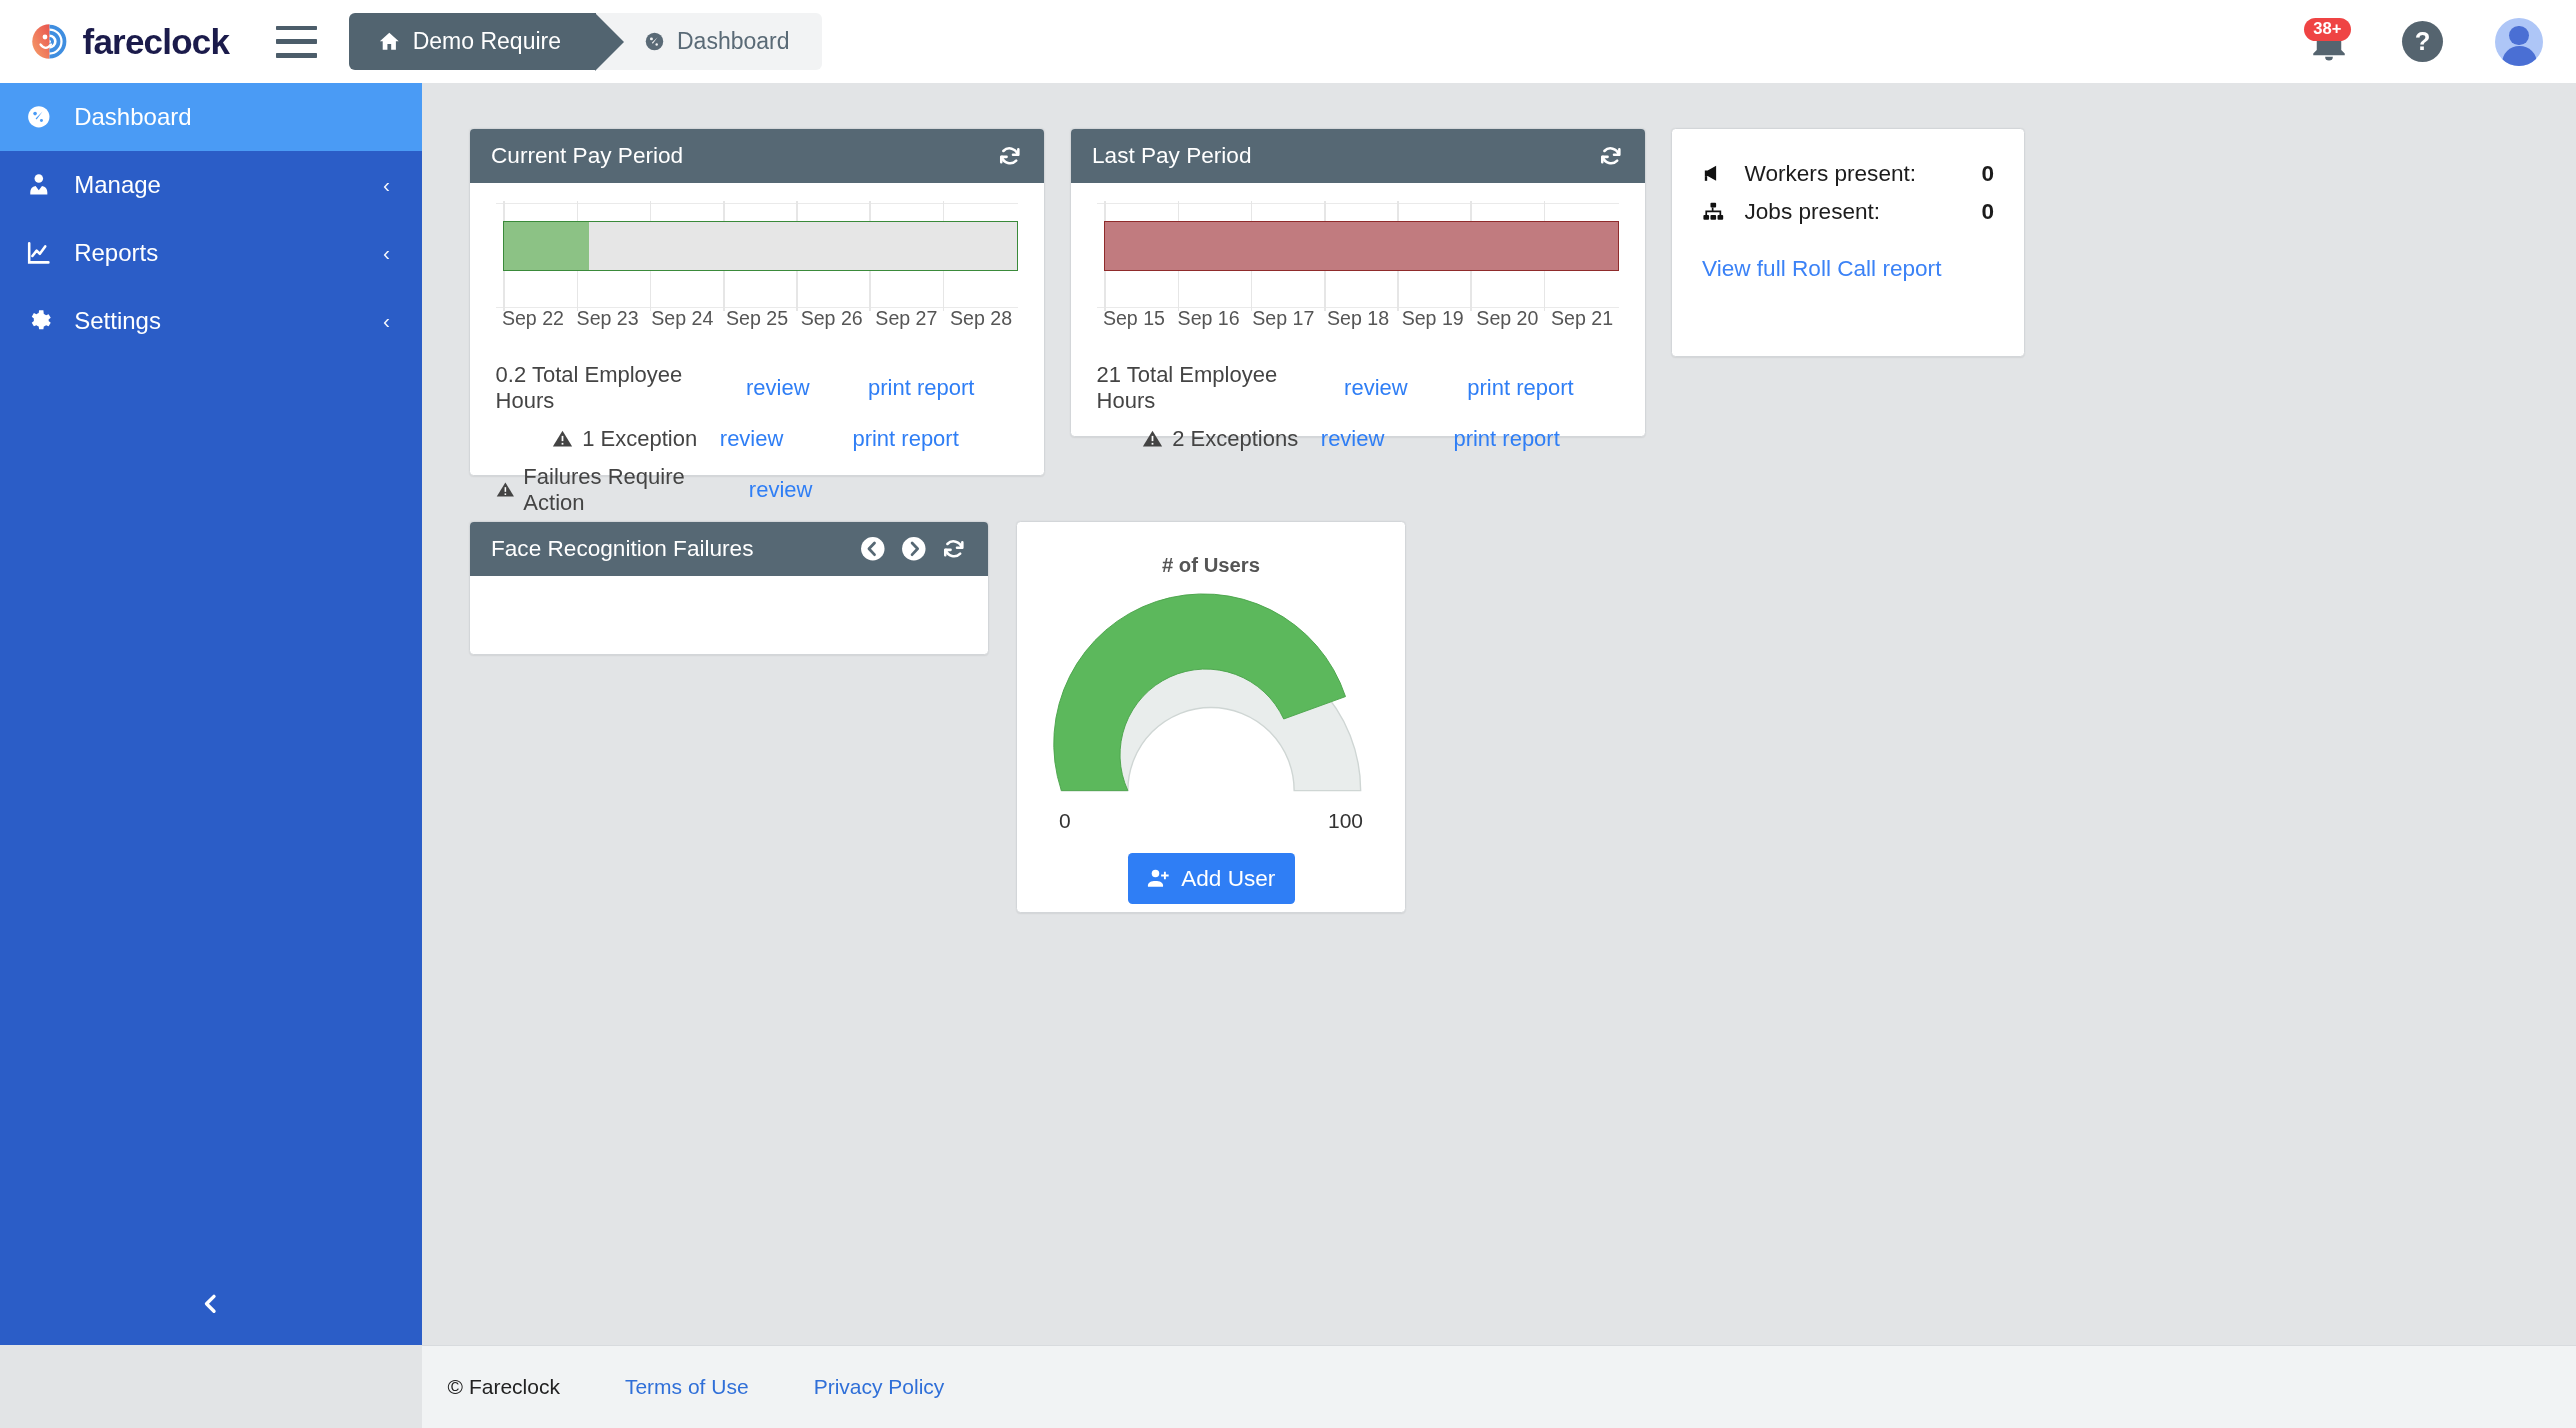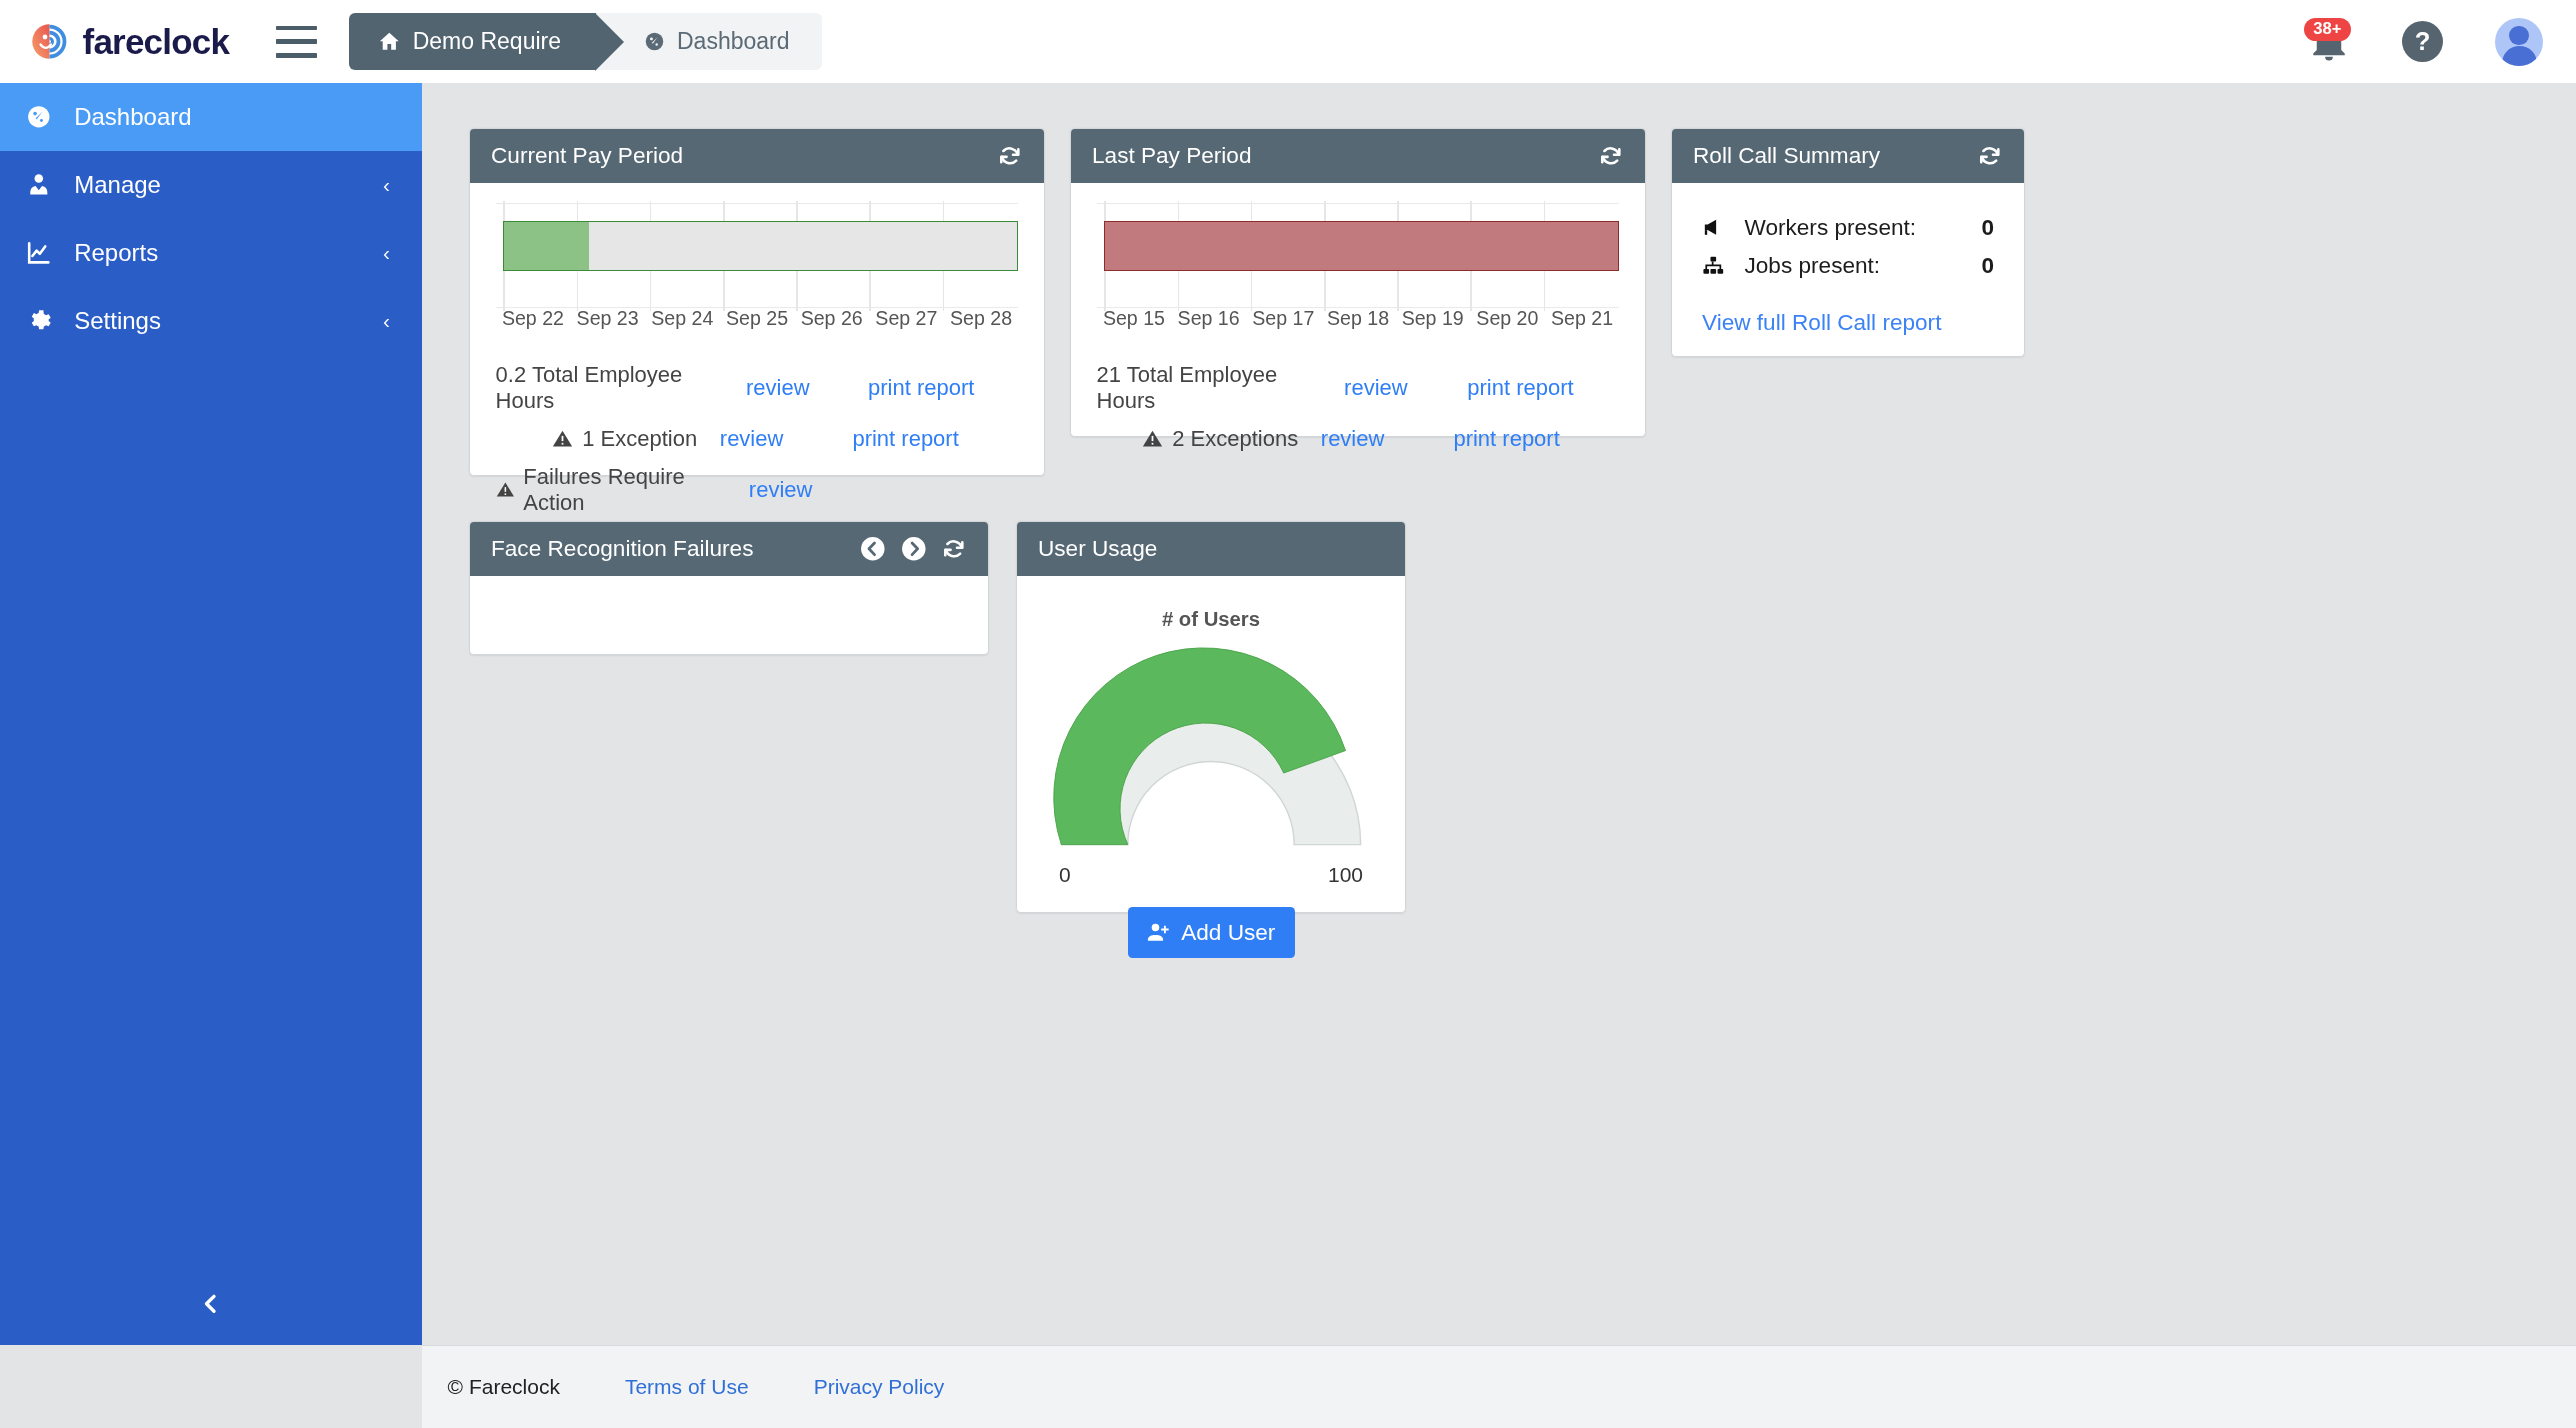--- a/index.html
+++ b/index.html
@@ -470,33 +470,20 @@
             <span>2 Exceptions</span>
           </span>
           <span class="lnk review">review</span>
           <span class="lnk print">print report</span>
         </div>
       </div>
     </div>
   </div>
 
   <div class="card" style="left:1249px; top:45px; width:354px; height:229px;">
-    <div class="card-head">
-      <span>Roll Call Summary</span>
-      <span class="tools">
-        <span class="tool-ico">
-          <svg width="25.6" height="25.6" viewBox="0 0 24 24" fill="none" stroke="#fff" stroke-width="2.4">
-            <path d="M20 6v5h-5" stroke-linecap="round" stroke-linejoin="round"></path>
-            <path d="M4 18v-5h5" stroke-linecap="round" stroke-linejoin="round"></path>
-            <path d="M19.5 11A8 8 0 0 0 6 7.5" stroke-linecap="round"></path>
-            <path d="M4.5 13A8 8 0 0 0 18 16.5" stroke-linecap="round"></path>
-          </svg>
-        </span>
-      </span>
-    </div>
     <div class="card-body" style="padding-top:25.6px;">
       <div class="rc-row">
         <span class="rc-ico">
           <svg width="22.6" height="22.6" viewBox="0 0 24 24" fill="#111">
             <path d="M3 9v6h3l9 5V4L6 9Z"></path>
               <path d="M3 15v5h2.5v-5Z"></path>
           </svg>
         </span>
         <span class="rc-label">Workers present:</span>
         <span class="rc-val">0</span>
@@ -540,23 +527,20 @@
             <path d="M4 18v-5h5" stroke-linecap="round" stroke-linejoin="round"></path>
             <path d="M19.5 11A8 8 0 0 0 6 7.5" stroke-linecap="round"></path>
             <path d="M4.5 13A8 8 0 0 0 18 16.5" stroke-linecap="round"></path>
           </svg>
         </span>
       </span>
     </div>
   </div>
 
   <div class="card" style="left:594px; top:438px; width:390px; height:392px;">
-    <div class="card-head">
-      <span>User Usage</span>
-    </div>
     <div class="card-body">
       <div class="gauge-title"># of Users</div>
 
       <div class="gauge-wrap">
         <svg width="100%" height="226" viewBox="0 0 420 230" preserveAspectRatio="xMidYMid meet">
 
           <path d="M 48 212 A 162 162 0 0 1 372 212 L 300 212 A 90 90 0 0 0 120 212 Z" fill="#e9edec" stroke="#cfd6d4" stroke-width="1.5"></path>
 
           <path d="M 48 212 A 162 162 0 0 1 355.6 110.2 L 288.7 134.5 A 90 90 0 0 0 120 212 Z" fill="#5cb85c" stroke="#4aa34a" stroke-width="1"></path>
         </svg>

